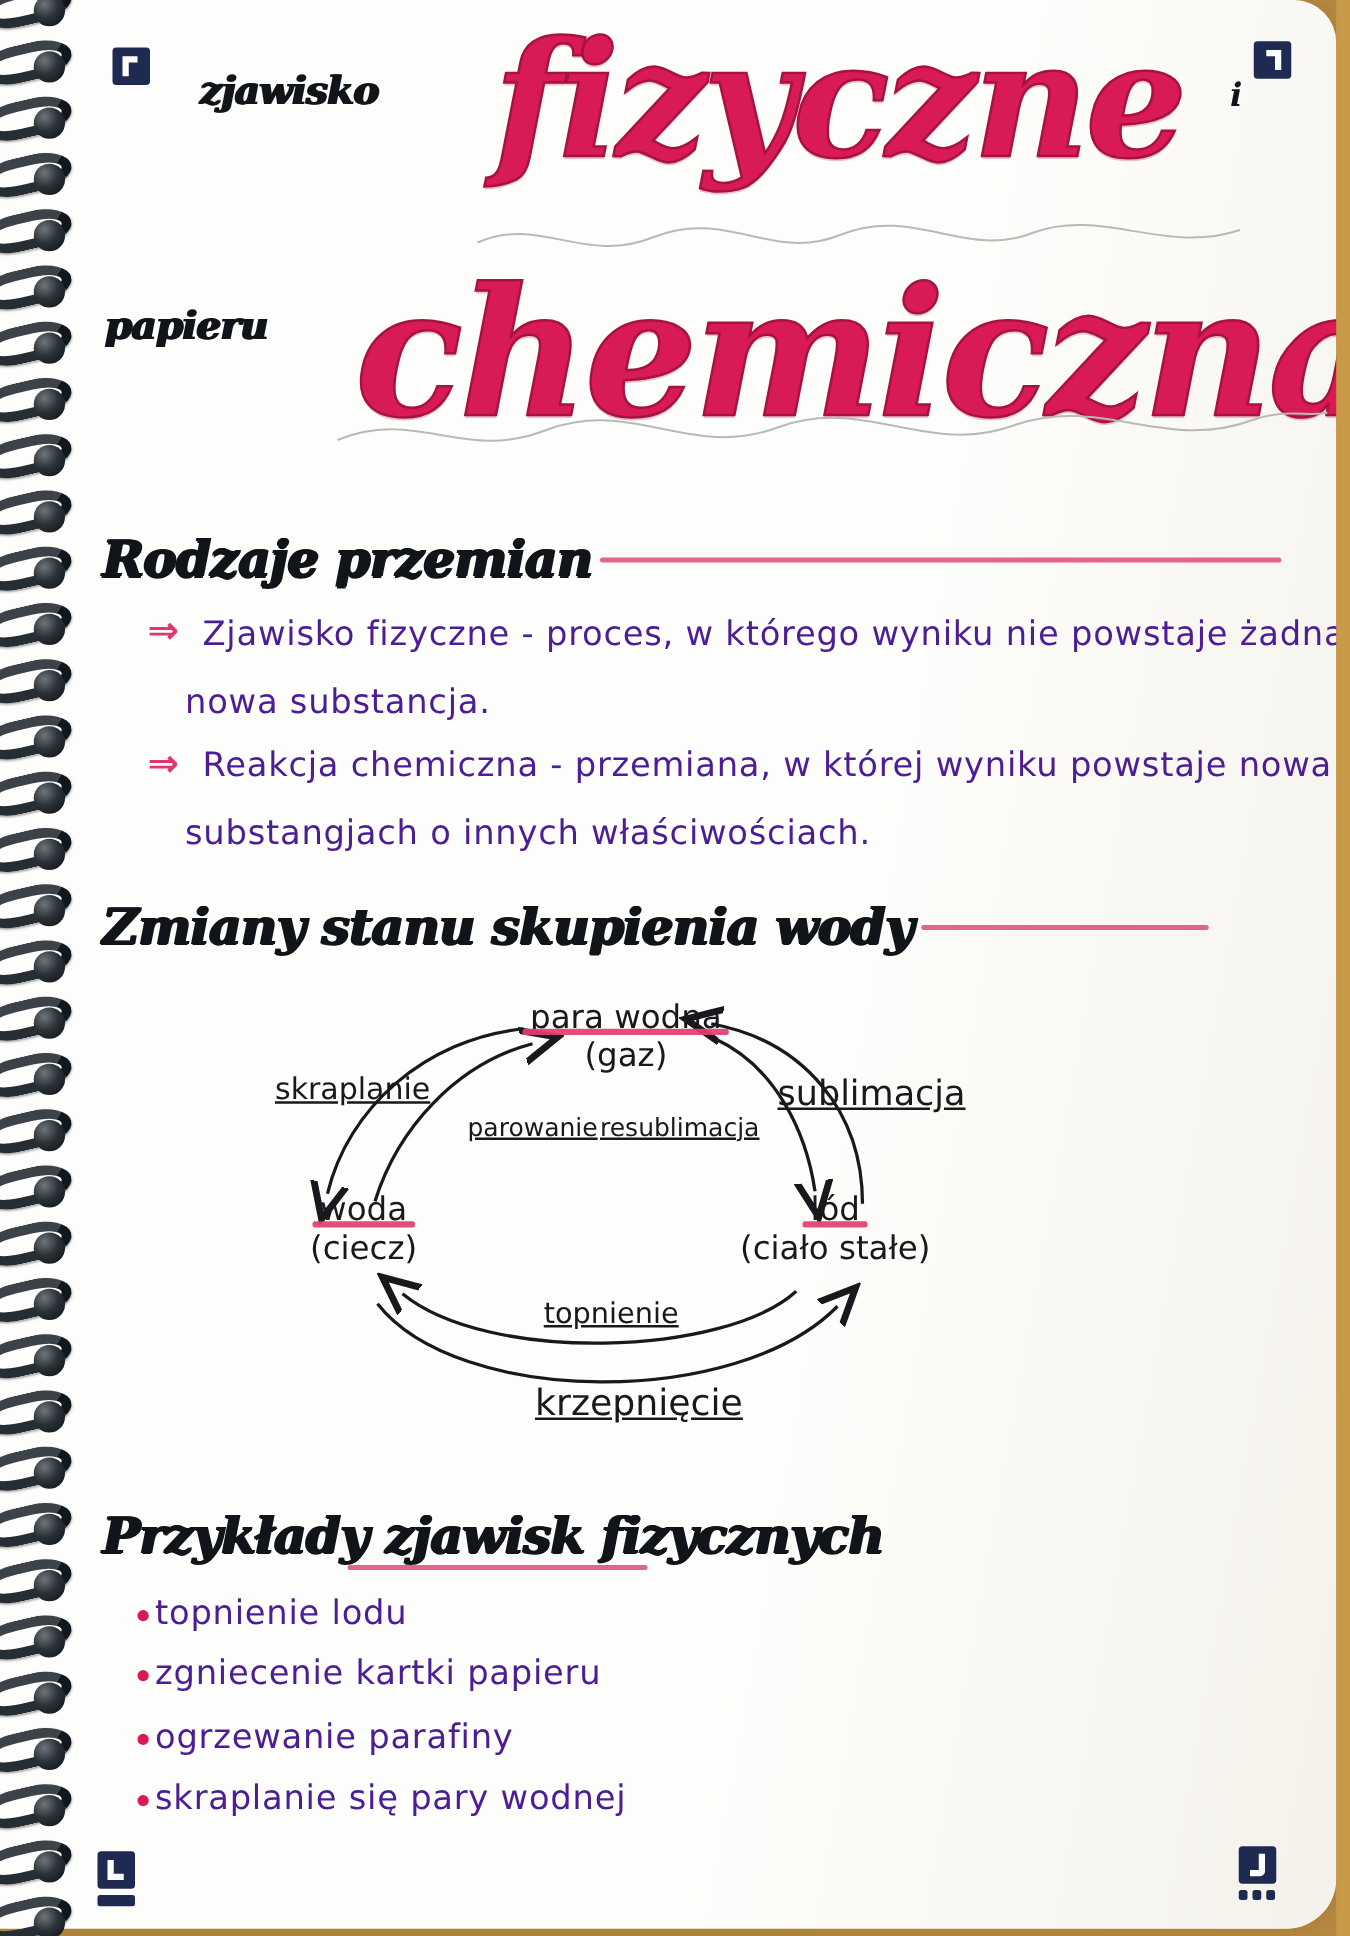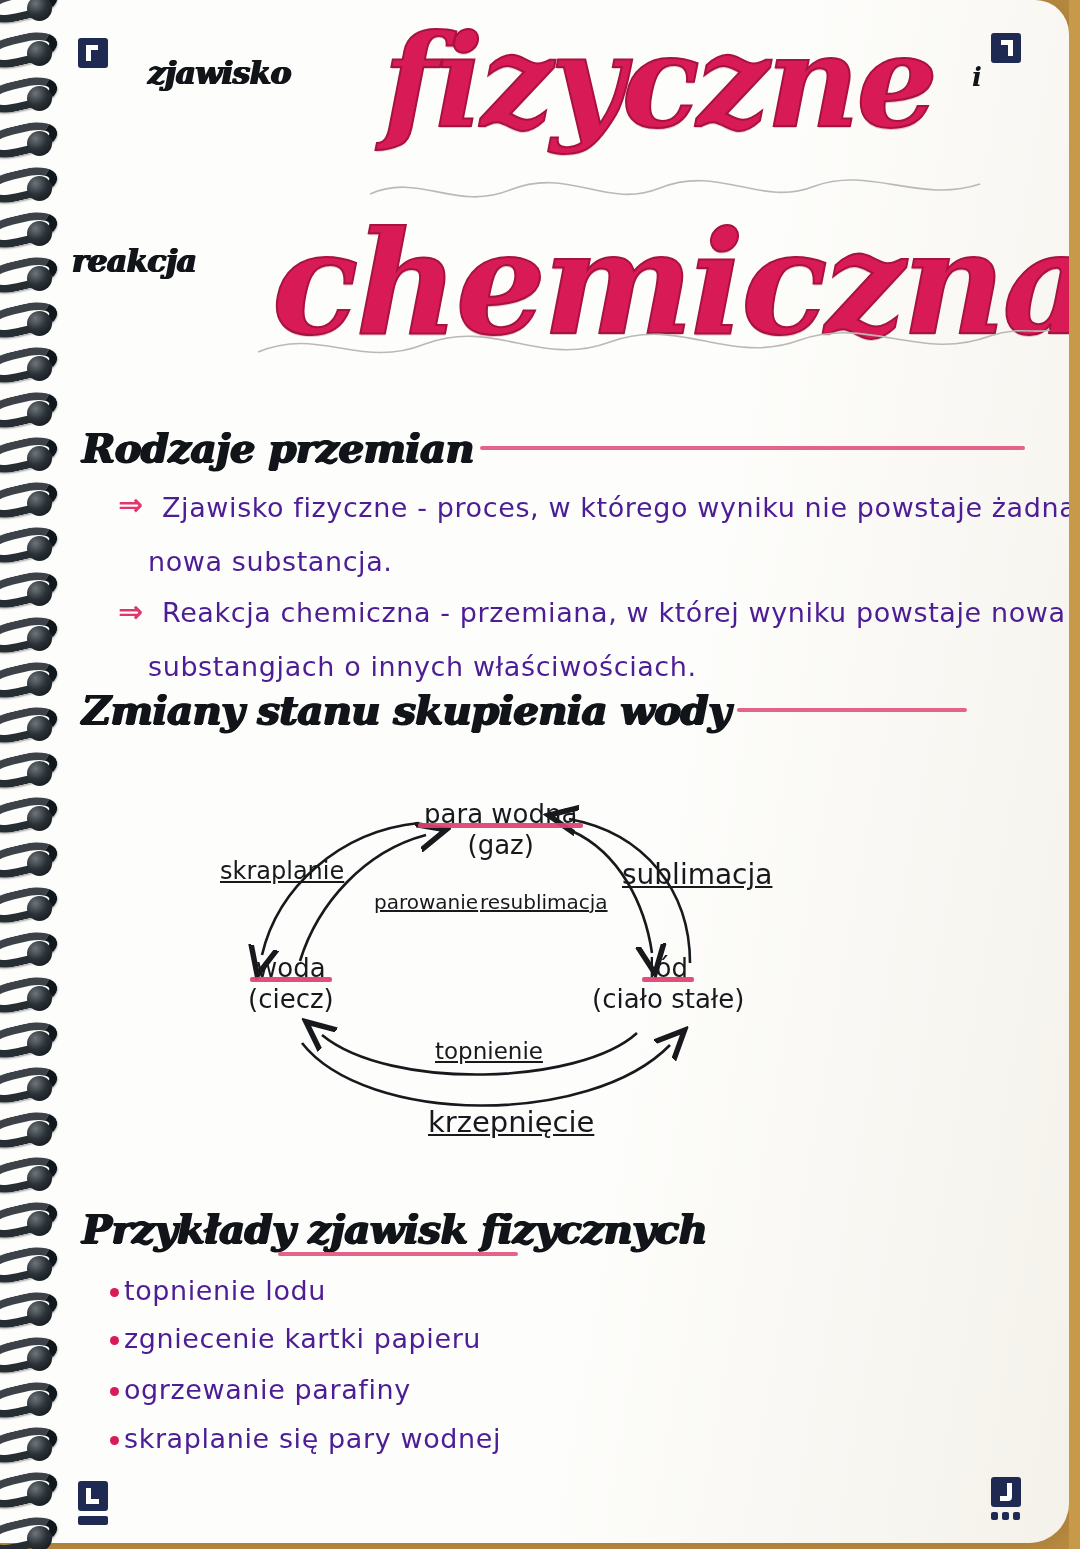--- a/index.html
+++ b/index.html
@@ -93,21 +93,21 @@
     font-size: 30px;
     font-weight: bold;
     font-family: "DejaVu Sans", sans-serif;
   }
   .dot-bullet {
     position: absolute;
     width: 9px; height: 9px; border-radius: 50%;
     background: #d81b56;
   }
   
-  #title-wrap { position: absolute; left: 0; top: 0; width: 1069px; height: 400px; }
+  #title-wrap { position: absolute; left: 12px; top: 0; width: 1069px; height: 400px; }
   .script-big {
     position: absolute;
     font-family: "DejaVu Serif", serif;
     font-weight: bold;
     font-style: italic;
     color: #d81b56;
     letter-spacing: -3px;
     -webkit-text-stroke: 2px #a8123f;
     text-shadow: 0 2px 0 rgba(168,18,63,.25);
   }
@@ -190,21 +190,21 @@
     <span class="conj" style="left:972px; top:62px;">i</span>
 
     <div class="corner-mark" style="left:991px; top:33px;">
       <div class="cm-square">
         <svg width="30" height="30" viewBox="0 0 30 30">
           <path d="M22 7 H10 V12 H17 V23 H22 Z" fill="#ffffff"></path>
         </svg>
       </div>
     </div>
 
-    <span class="script-small" style="left:72px; top:243px;">reakcja</span>
+    <span class="script-small" style="left:72px; top:243px;">papieru</span>
 
     <span class="script-big" style="left:272px; top:200px; font-size:142px;">chemiczna</span>
 
     <svg style="position:absolute;left:360px;top:150px;" width="680" height="80">
       <path d="M10 44 C60 22, 95 62, 150 40 C210 16, 245 60, 300 38 C360 14, 400 58, 455 36 C510 16, 560 54, 620 34" fill="none" stroke="#b9b9b9" stroke-width="1.6"></path>
     </svg>
     <svg style="position:absolute;left:250px;top:300px;" width="810" height="90">
       <path d="M8 52 C70 26, 110 70, 175 44 C245 18, 290 68, 360 42 C430 16, 480 66, 550 40 C620 16, 670 62, 740 36 C770 26, 785 34, 800 30" fill="none" stroke="#b9b9b9" stroke-width="1.6"></path>
     </svg>
   </div>
@@ -215,21 +215,21 @@
   </div>
 
   <span class="arrow-bullet" style="left:118px; top:487px;">⇒</span>
   <span class="hand note-line" style="left:162px; top:492px;">Zjawisko fizyczne - proces, w  którego wyniku nie powstaje żadna</span>
   <span class="hand note-line" style="left:148px; top:546px;">nowa substancja.</span>
 
   <span class="arrow-bullet" style="left:118px; top:594px;">⇒</span>
   <span class="hand note-line" style="left:162px; top:597px;">Reakcja chemiczna - przemiana, w której wyniku  powstaje nowa</span>
   <span class="hand note-line" style="left:148px; top:651px;">substangjach o innych właściwościach.</span>
 
-  <div class="sec-head" style="left:82px; top:686px;">
+  <div class="sec-head" style="left:82px; top:718px;">
     <span class="txt">Zmiany stanu skupienia wody</span>
     <span class="rule" style="width:230px;"></span>
   </div>
 
   <div id="diagram">
 
     <svg class="arcs" width="640" height="370">
       <defs>
         <marker id="ah" markerWidth="13" markerHeight="13" refX="3" refY="6" orient="auto">
           <path d="M0,1 L11,6 L0,11" fill="none" stroke="#17191d" stroke-width="2.1" stroke-linecap="round"></path>

